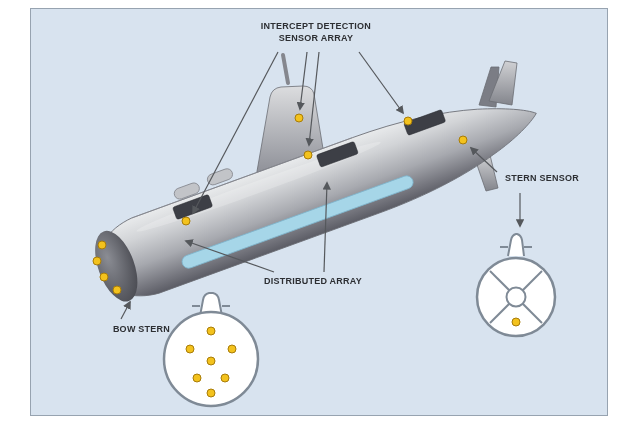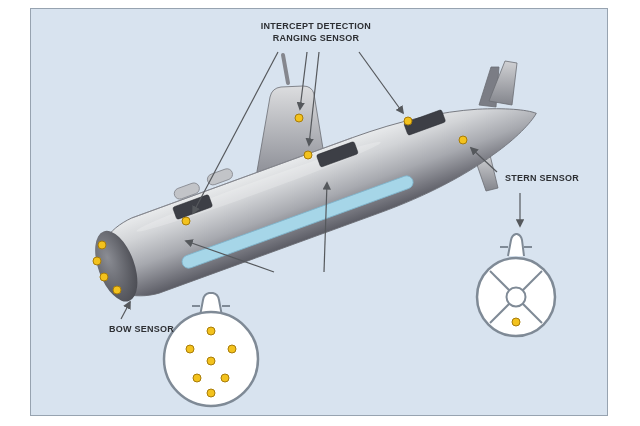--- a/index.html
+++ b/index.html
@@ -120,19 +120,20 @@
         <circle cx="485" cy="288" r="39" fill="#ffffff" stroke="#7f8a96" stroke-width="2.5"></circle>
         <line x1="459" y1="262" x2="511" y2="314" stroke="#7f8a96" stroke-width="2"></line>
         <line x1="511" y1="262" x2="459" y2="314" stroke="#7f8a96" stroke-width="2"></line>
         <circle cx="485" cy="288" r="9.5" fill="#ffffff" stroke="#7f8a96" stroke-width="2"></circle>
         <circle cx="485" cy="313" r="4" fill="#f3c21d" stroke="#a87c08" stroke-width="1"></circle>
       </g>
     </svg>
 
     <div class="lbl" style="left:190px;top:12px;width:190px;">
       <span>INTERCEPT DETECTION</span>
-      <span>RANGING SENSOR</span>
+      <span>SENSOR ARRAY</span>
     </div>
     <div class="lbl" style="left:438px;top:164px;width:110px;text-align:right;">STERN SENSOR</div>
-    <div class="lbl" style="left:58px;top:315px;width:105px;">BOW SENSOR</div>
+    <div class="lbl" style="left:217px;top:267px;width:130px;">DISTRIBUTED ARRAY</div>
+    <div class="lbl" style="left:58px;top:315px;width:105px;">BOW STERN</div>
 
   </div>
 </div>
 
 </body></html>

